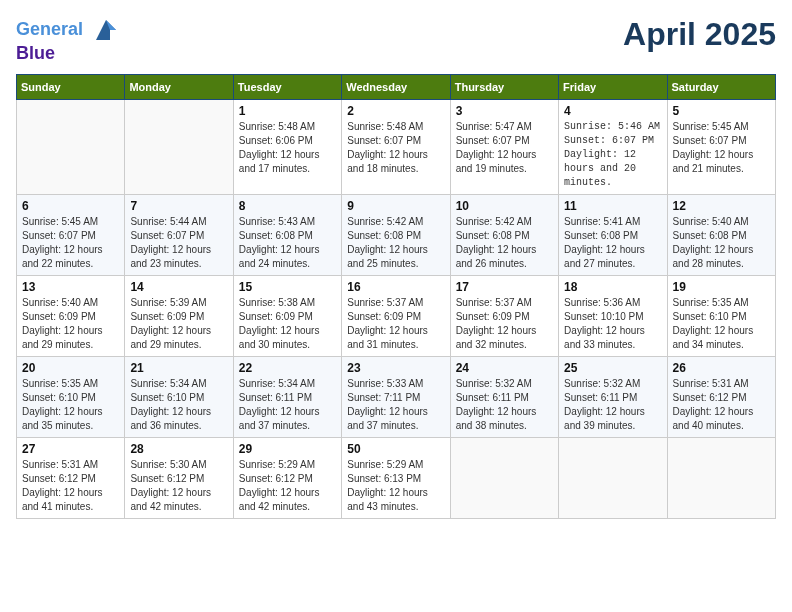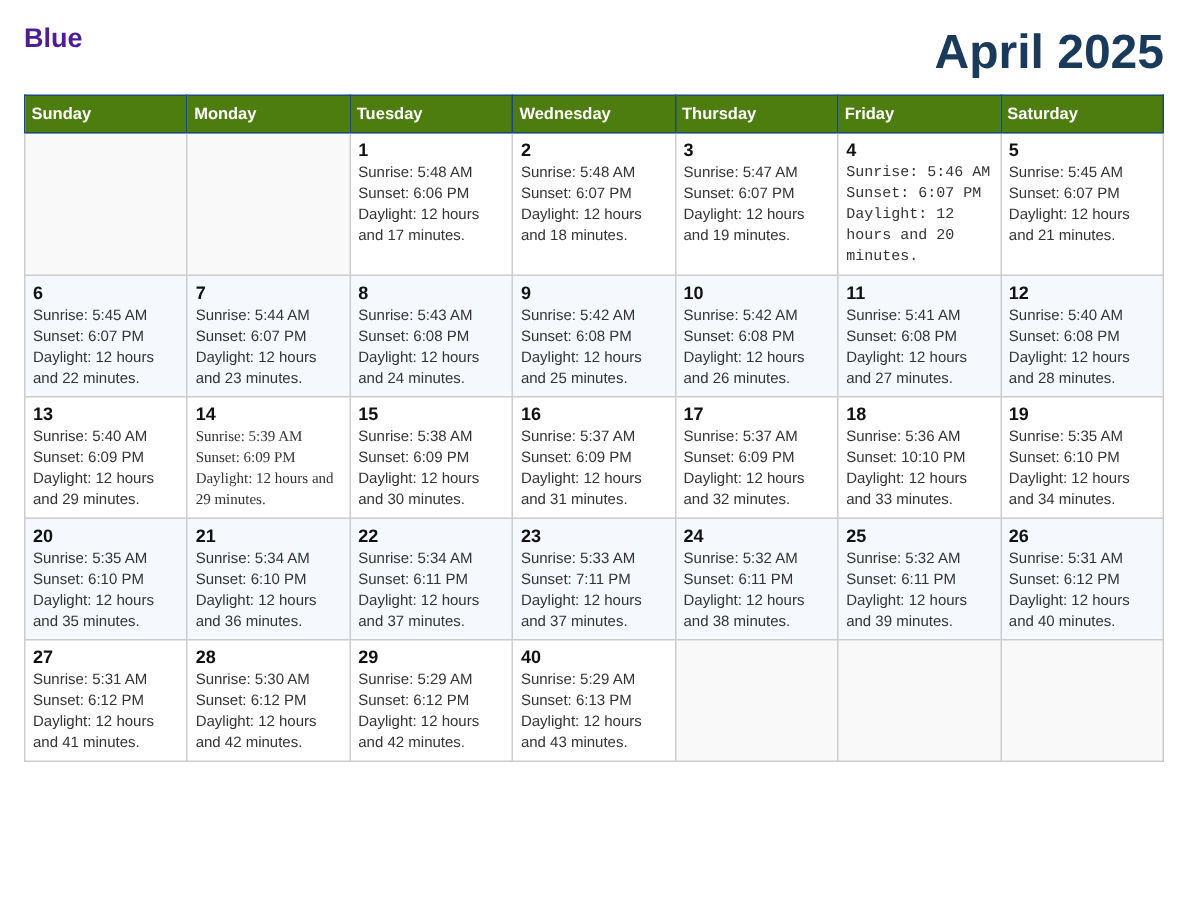--- a/index.html
+++ b/index.html
@@ -87,20 +87,27 @@
     .empty-cell {
       background: #f9f9f9 !important;
     }
   </style>
 </head>
 <body>
 
 <div class="header">
   <div class="logo">
     <div>
+      <div class="logo-text">
+        <span>General</span>
+        <svg class="logo-icon" viewBox="0 0 28 28" style="display:inline-block;vertical-align:middle;">
+          <polygon points="4,24 14,4 24,14 18,14 18,24" fill="#2a6099"></polygon>
+          <polygon points="14,4 24,14 18,14" fill="#4a90d9"></polygon>
+        </svg>
+      </div>
       <div class="logo-text" style="color:#4c1d95;">Blue</div>
     </div>
   </div>
   <div class="title-block">
     <div class="month-year">April 2025</div>
   </div>
 </div>
 
 <table>
   <thead>
@@ -195,21 +202,21 @@
       </tr>
       <tr>
         <td>
           <span class="day-number">13</span>
           <div class="cell-info" style="white-space: pre-line;">Sunrise: 5:40 AM
 Sunset: 6:09 PM
 Daylight: 12 hours and 29 minutes.</div>
         </td>
         <td>
           <span class="day-number">14</span>
-          <div class="cell-info" style="white-space: pre-line; font-family: Liberation Serif, serif;">Sunrise: 5:39 AM
+          <div class="cell-info" style="white-space: pre-line;">Sunrise: 5:39 AM
 Sunset: 6:09 PM
 Daylight: 12 hours and 29 minutes.</div>
         </td>
         <td>
           <span class="day-number">15</span>
           <div class="cell-info" style="white-space: pre-line;">Sunrise: 5:38 AM
 Sunset: 6:09 PM
 Daylight: 12 hours and 30 minutes.</div>
         </td>
         <td>
@@ -294,21 +301,21 @@
 Sunset: 6:12 PM
 Daylight: 12 hours and 42 minutes.</div>
         </td>
         <td>
           <span class="day-number">29</span>
           <div class="cell-info" style="white-space: pre-line;">Sunrise: 5:29 AM
 Sunset: 6:12 PM
 Daylight: 12 hours and 42 minutes.</div>
         </td>
         <td>
-          <span class="day-number">40</span>
+          <span class="day-number">50</span>
           <div class="cell-info" style="white-space: pre-line;">Sunrise: 5:29 AM
 Sunset: 6:13 PM
 Daylight: 12 hours and 43 minutes.</div>
         </td>
         <td class="empty-cell"></td>
         <td class="empty-cell"></td>
         <td class="empty-cell"></td>
       </tr>
     </tbody>
 </table>

